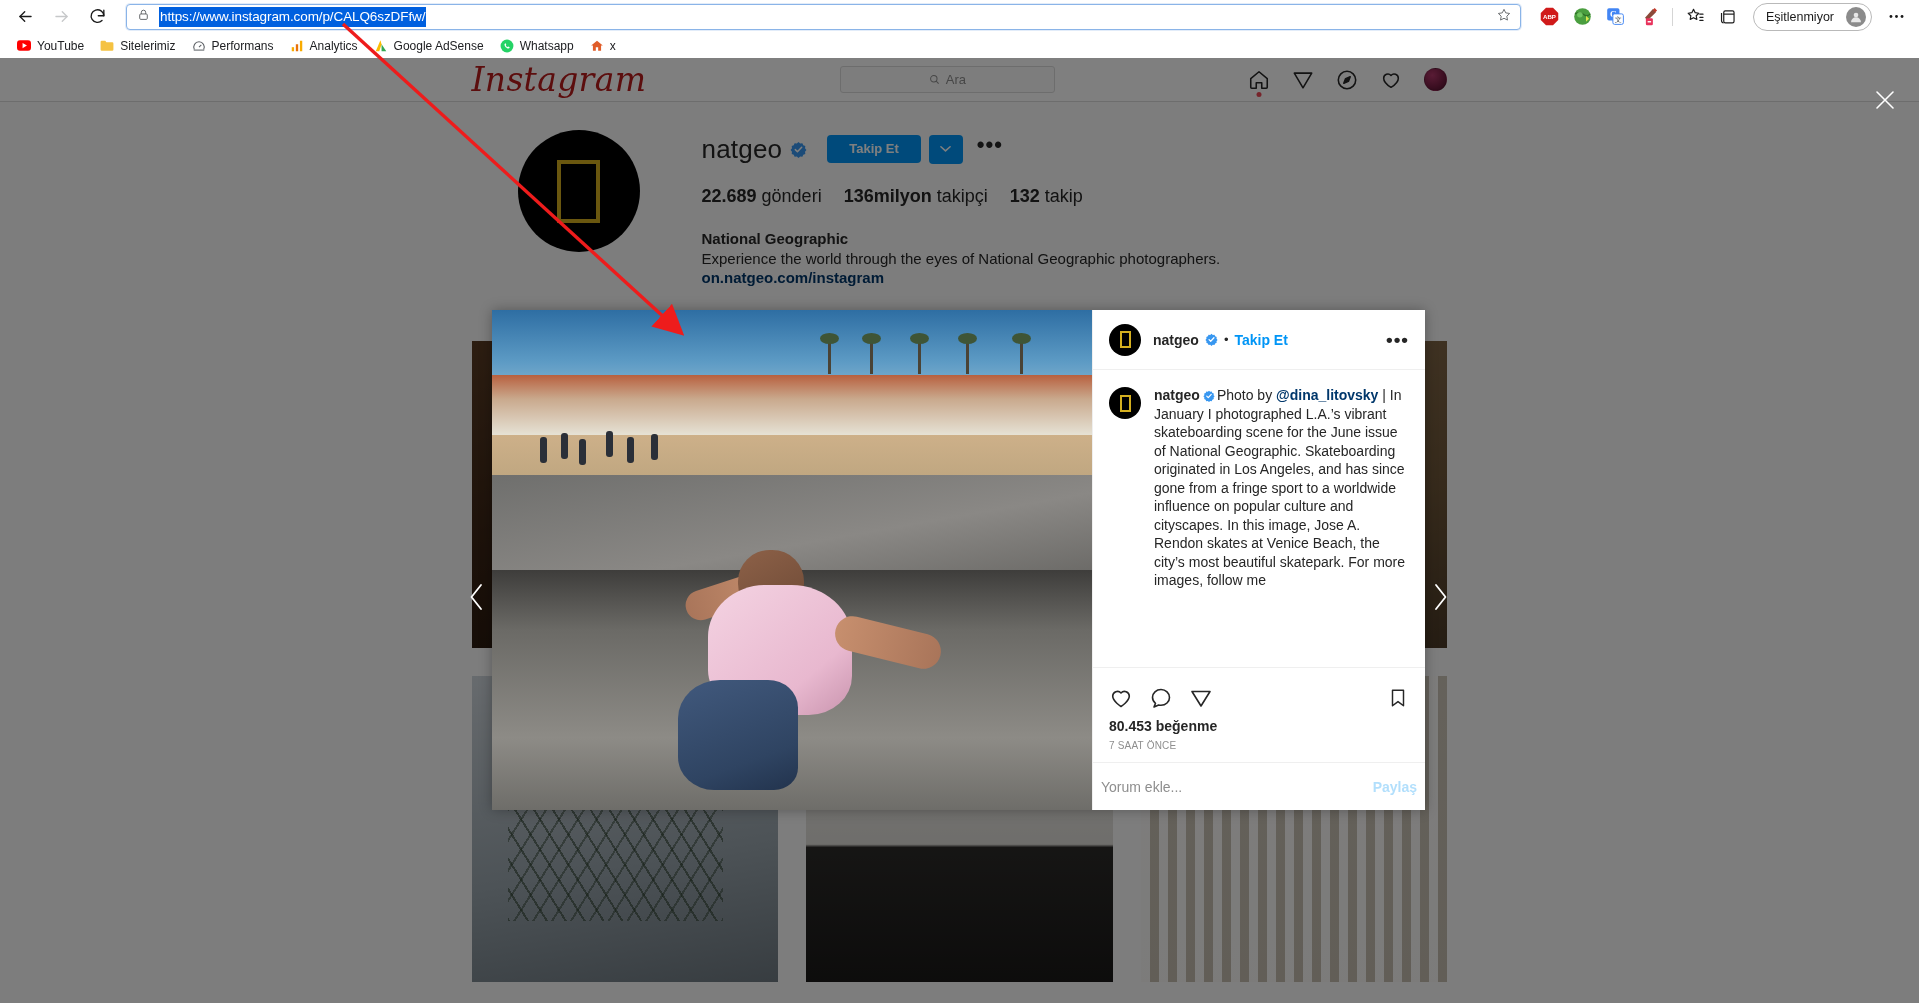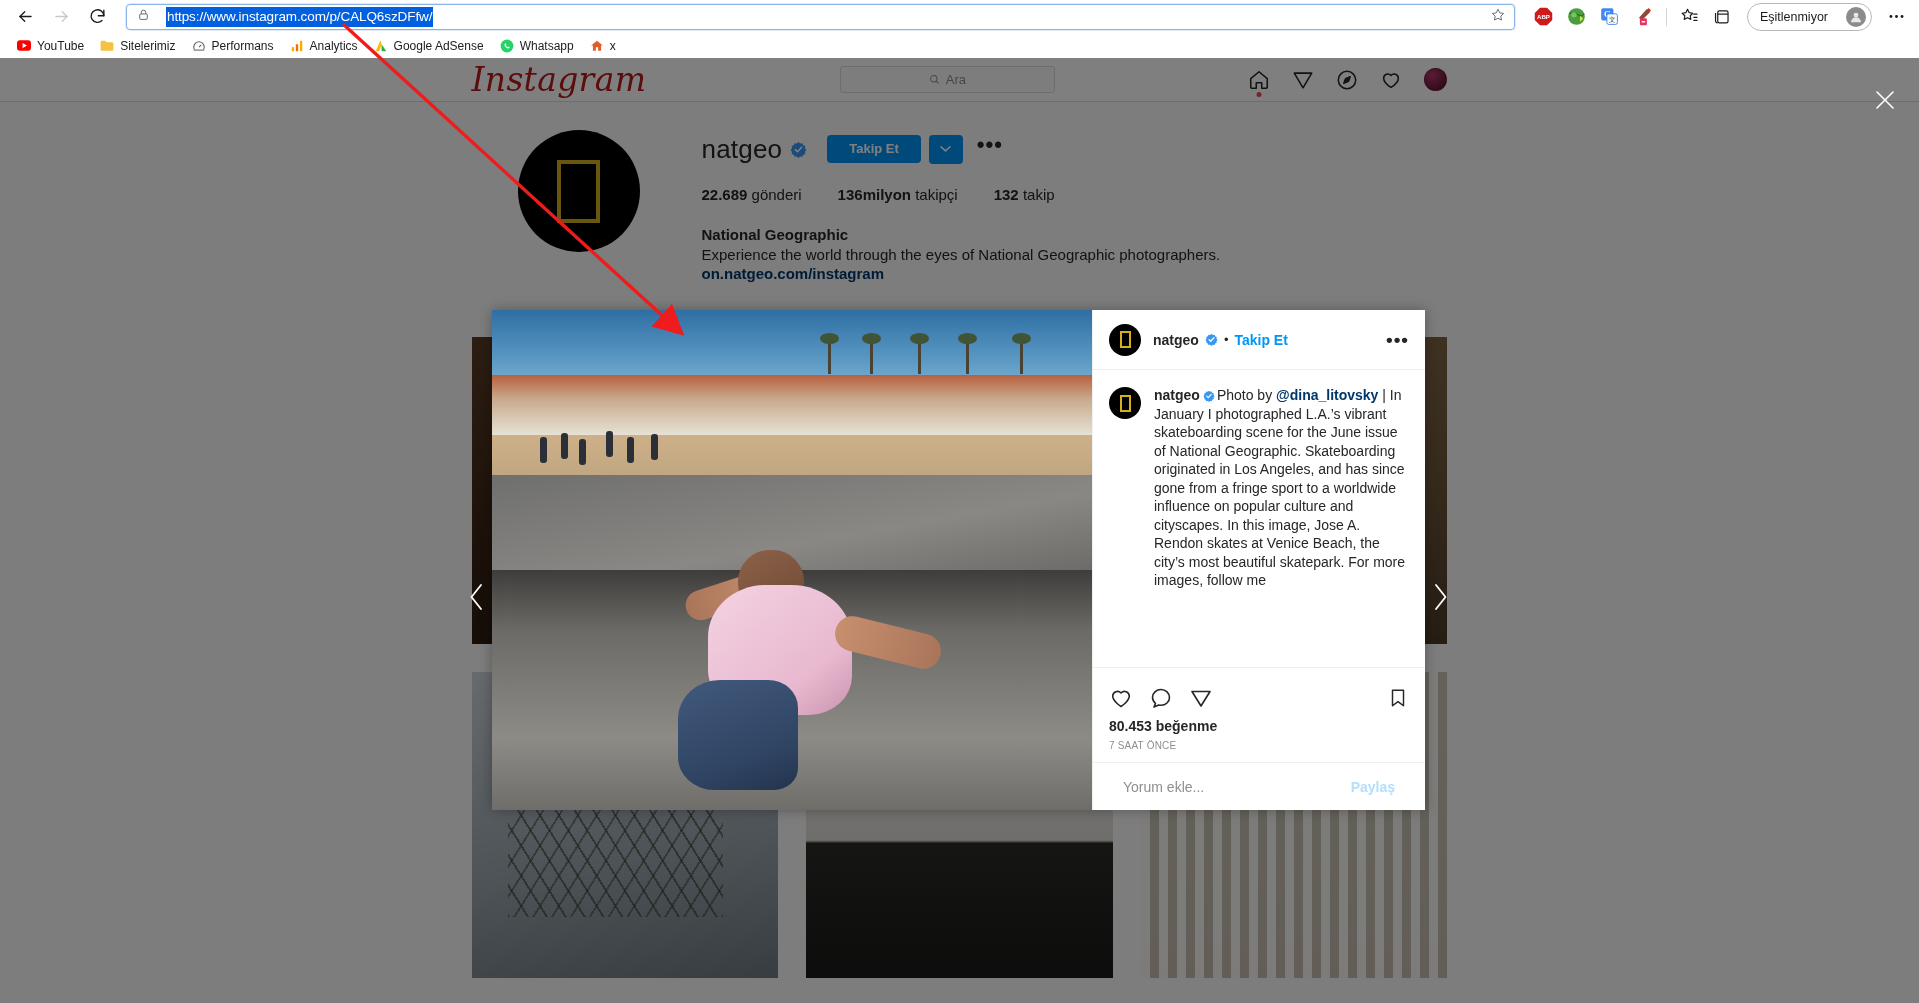--- a/index.html
+++ b/index.html
@@ -37,21 +37,21 @@
   .omnibox {
     flex: 1;
     height: 26px;
     margin: 0 8px 0 10px;
     border: 1px solid #8ab4e8;
     border-radius: 4px;
     background: #fff;
     display: flex;
     align-items: center;
     padding: 0 8px 0 10px;
-    gap: 16px;
+    gap: 9px;
     box-shadow: 0 0 0 1px rgba(138,180,232,.25);
   }
   .lock-ico { flex: none; opacity: .8; }
   .url-text {
     flex: 1;
     font-size: 13.5px;
     color: #ffffff;
     background: #0060df;
     padding: 1px 1px 2px 1px;
     white-space: nowrap;
@@ -66,21 +66,21 @@
 
   .ext-area { display: flex; align-items: center; gap: 3px; padding-left: 4px; }
   .ext-btn {
     width: 30px; height: 28px;
     display: flex; align-items: center; justify-content: center;
     border-radius: 4px; cursor: pointer; flex:none;
   }
   .ext-sep { width:1px; height:18px; background:#d5d5d5; margin:0 5px; }
 
   .profile-pill {
-    display: flex; align-items: center; gap: 18px;
+    display: flex; align-items: center; gap: 12px;
     border: 1px solid #b9b9b9;
     border-radius: 16px;
     height: 28px;
     padding: 0 5px 0 12px;
     margin-left: 6px;
     cursor: pointer;
     background: #fff;
   }
   .profile-pill-label { font-size: 12.5px; color: #1b1b1b; white-space: nowrap; }
   .pp-avatar {
@@ -192,21 +192,21 @@
     width: 34px; height: 29px;
     cursor: pointer;
     display:flex; align-items:center; justify-content:center;
   }
   .btn-more-dots {
     margin-left: 14px; cursor: pointer;
     font-size: 22px; color: #262626; line-height: 10px;
     letter-spacing: 1px; font-weight: bold;
     padding-bottom: 8px;
   }
-  .ig-stats { display: flex; gap: 36px; margin-top: 22px; font-size: 15px; color: #262626; }
+  .ig-stats { display: flex; gap: 22px; margin-top: 22px; font-size: 18px; color: #262626; }
   .ig-stats b { font-weight: 700; }
   .ig-stat { cursor: pointer; }
   .ig-bio { margin-top: 22px; font-size: 15px; color: #262626; line-height: 19px; }
   .ig-bio-name { font-weight: 700; }
   .ig-bio-desc { margin-top: 1px; }
   .ig-bio-link { color: #00376b; font-weight: 600; cursor: pointer; }
 
   .ig-grid {
     display: grid;
     grid-template-columns: repeat(3, 1fr);
@@ -290,21 +290,21 @@
   .ms-icons-row { display: flex; align-items: center; gap: 16px; padding: 2px 0 6px; }
   .ms-ico { cursor: pointer; display:flex; }
   .ms-save { margin-left: auto; cursor: pointer; display:flex; }
   .ms-likes { font-size: 14px; font-weight: 600; color: #262626; padding: 2px 0 0; cursor: pointer; }
   .ms-time { font-size: 10px; color: #8e8e8e; letter-spacing: .2px; padding: 6px 0 11px; text-transform: uppercase; }
 
   .ms-comment {
     border-top: 1px solid #efefef;
     height: 48px; flex: none;
     display: flex; align-items: center;
-    padding: 0 30px;
+    padding: 0 8px;
   }
   .ms-comment-input {
     flex: 1; border: none; outline: none;
     font-size: 14px; color: #262626;
     font-family: "Liberation Sans", sans-serif;
     background: transparent;
   }
   .ms-comment-input::placeholder { color: #8e8e8e; }
   .ms-share { color: #b2dffc; font-size: 14px; font-weight: 600; cursor: pointer; }
 

